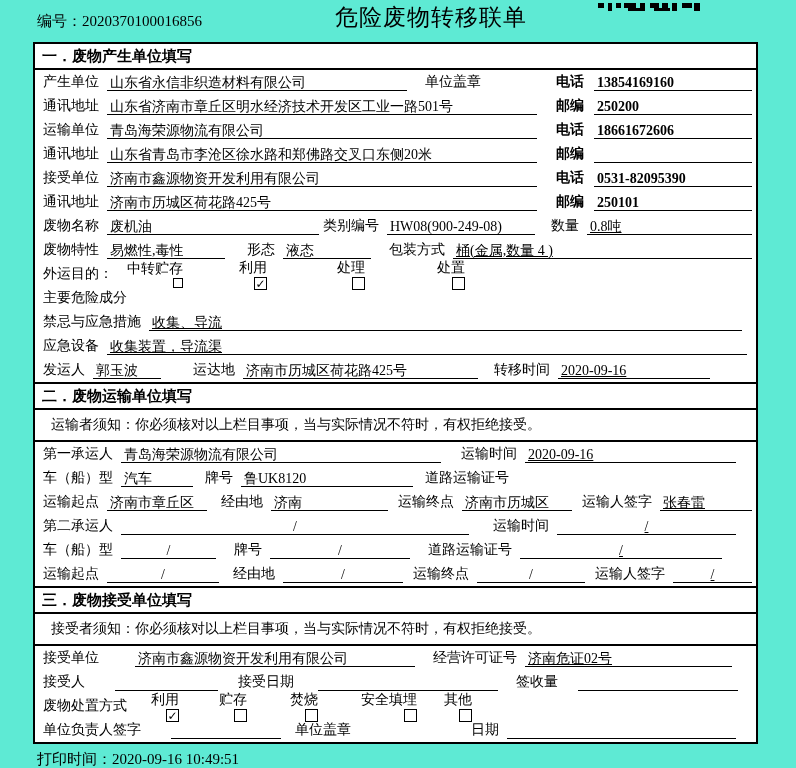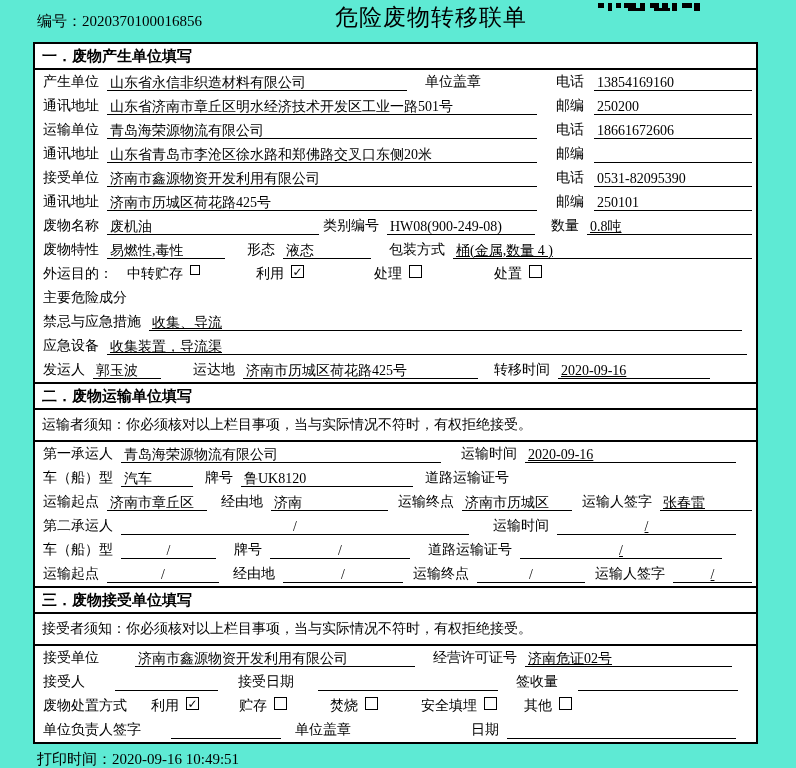--- a/index.html
+++ b/index.html
@@ -8,31 +8,31 @@
   .doc-header{position:relative;height:42px;}
   .serial{position:absolute;left:37px;top:12px;font-size:15px;white-space:nowrap;}
   .doc-title{position:absolute;left:0;top:2px;width:100%;box-sizing:border-box;padding-left:66px;
              text-align:center;font-size:23px;font-weight:normal;letter-spacing:1px;
              font-family:"Liberation Sans","DejaVu Sans",sans-serif;}
   .qr{position:absolute;left:598px;top:0;width:102px;height:11px;overflow:hidden;}
   .form-table{margin-left:33px;width:725px;border:2px solid #000;box-sizing:border-box;background:#fff;}
   .sec-title{font-weight:bold;font-size:15px;height:24px;line-height:23px;padding-left:7px;
              border-bottom:2px solid #000;font-family:"Liberation Sans","DejaVu Sans",sans-serif;}
   .bt{border-top:2px solid #000;}
-  .note-row{height:30px;line-height:30px;padding-left:7px;border-bottom:2px solid #000;font-size:14px;}
+  .note-row{height:30px;line-height:30px;padding-left:16px;border-bottom:2px solid #000;font-size:14px;}
   .row{display:flex;align-items:center;height:24px;padding:0 4px;font-size:14px;}
   .lbl{white-space:nowrap;padding:0 8px 0 4px;}
   .val{border-bottom:1px solid #000;line-height:17px;height:17px;white-space:nowrap;
        padding:0 3px;overflow:hidden;box-sizing:border-box;}
   .fx{flex:1;text-decoration:underline;}
   .ctr{text-align:center;}
-  .rg{display:flex;align-items:flex-end;margin-left:auto;width:196px;}
+  .rg{display:flex;align-items:flex-end;margin-left:auto;width:196px;font-weight:bold;}
   .rg .lbl{padding:0 10px 0 0;}
   .rg .val{flex:1;}
-  .opt{display:flex;align-items:flex-start;white-space:nowrap;}
+  .opt{display:flex;align-items:flex-end;white-space:nowrap;flex-direction:column;}
   .cbx{width:13px;height:13px;border:1px solid #000;display:inline-block;margin-left:7px;
        font-size:12px;line-height:13px;text-align:center;font-weight:bold;box-sizing:border-box;
        font-family:"DejaVu Sans",sans-serif;}
   .cbx-sm{width:10px;height:10px;line-height:9px;font-size:9px;}
   .footer{margin:6px 0 0 37px;font-size:15px;white-space:nowrap;}
 </style>
 </head>
 <body>
 
 <div class="page">

